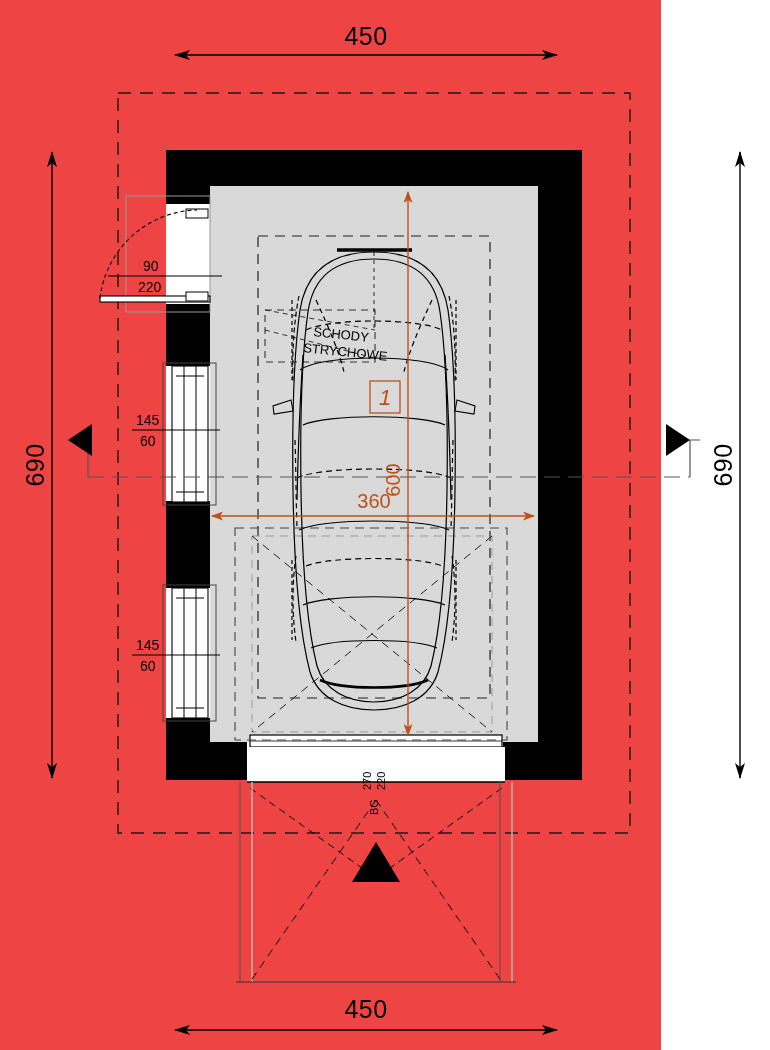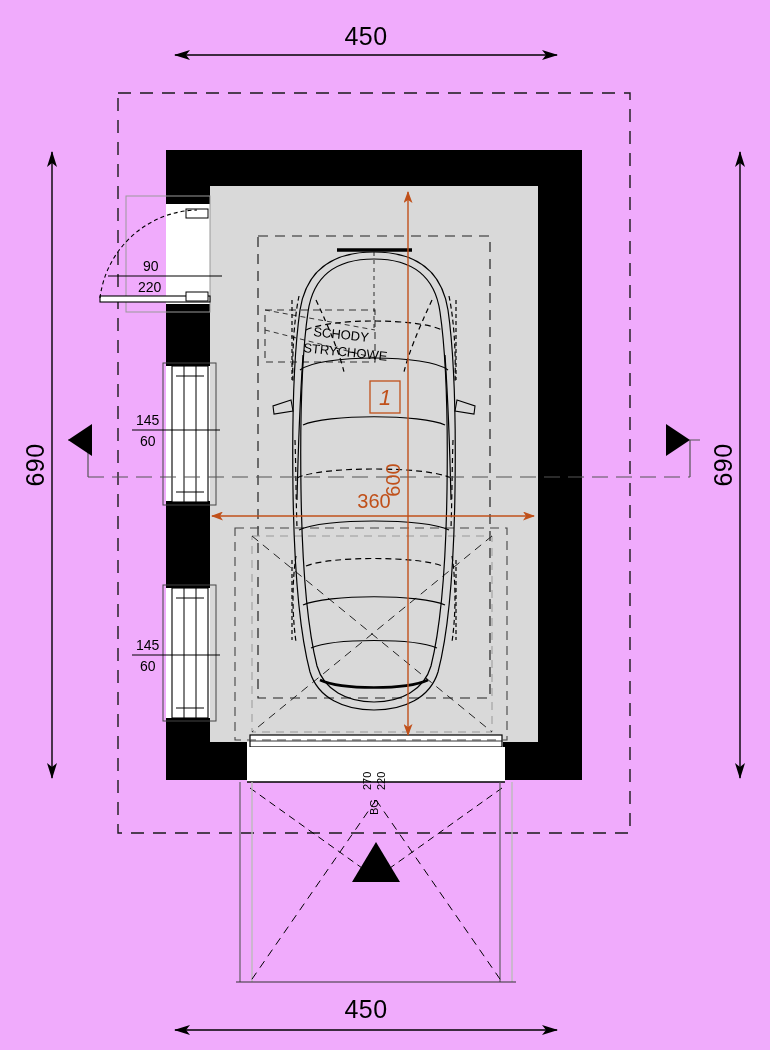--- a/index.html
+++ b/index.html
@@ -8,23 +8,23 @@
     background: #ffffff;
   }
   body {
     width: 770px;
     height: 1050px;
     font-family: "Liberation Sans", sans-serif;
     overflow: hidden;
   }
   #plan-root {
     position: relative;
-    width: 770px;
+    width: 661px;
     height: 1050px;
-    background: #f0abfc;
+    background: #ef4444;
   }
   svg.plan {
     position: absolute;
     left: 0;
     top: 0;
     width: 770px;
     height: 1050px;
     display: block;
   }
   text {

